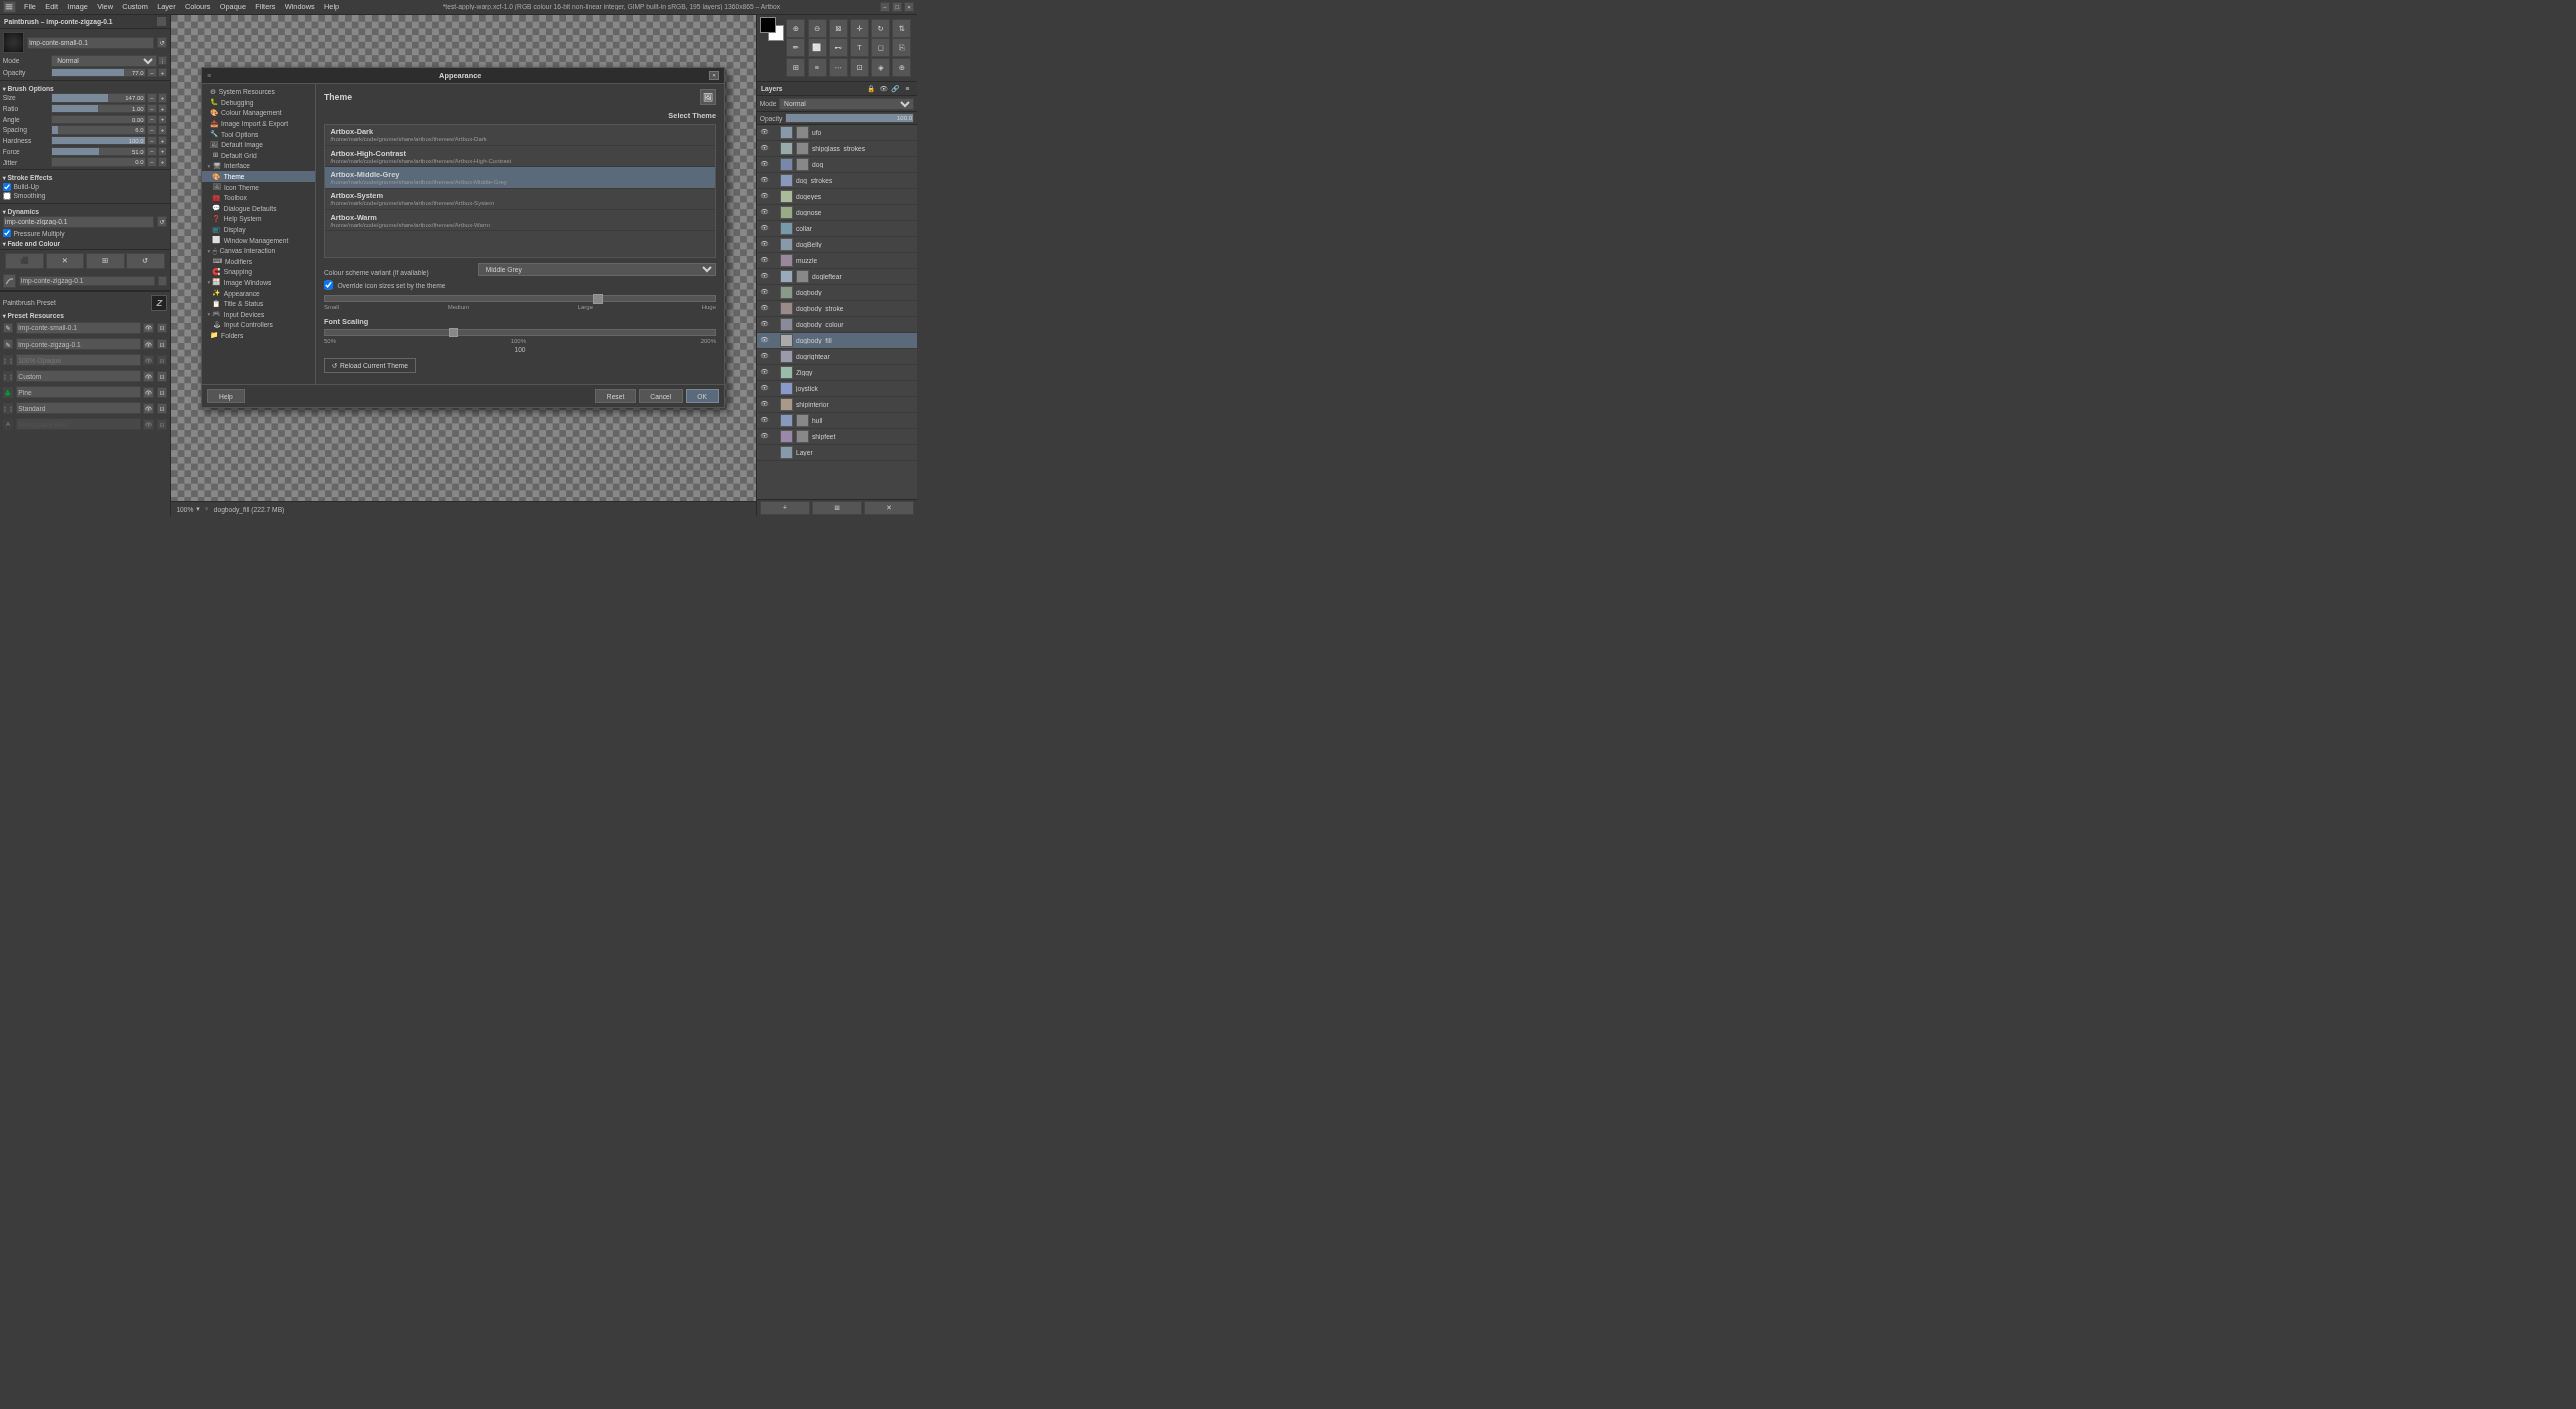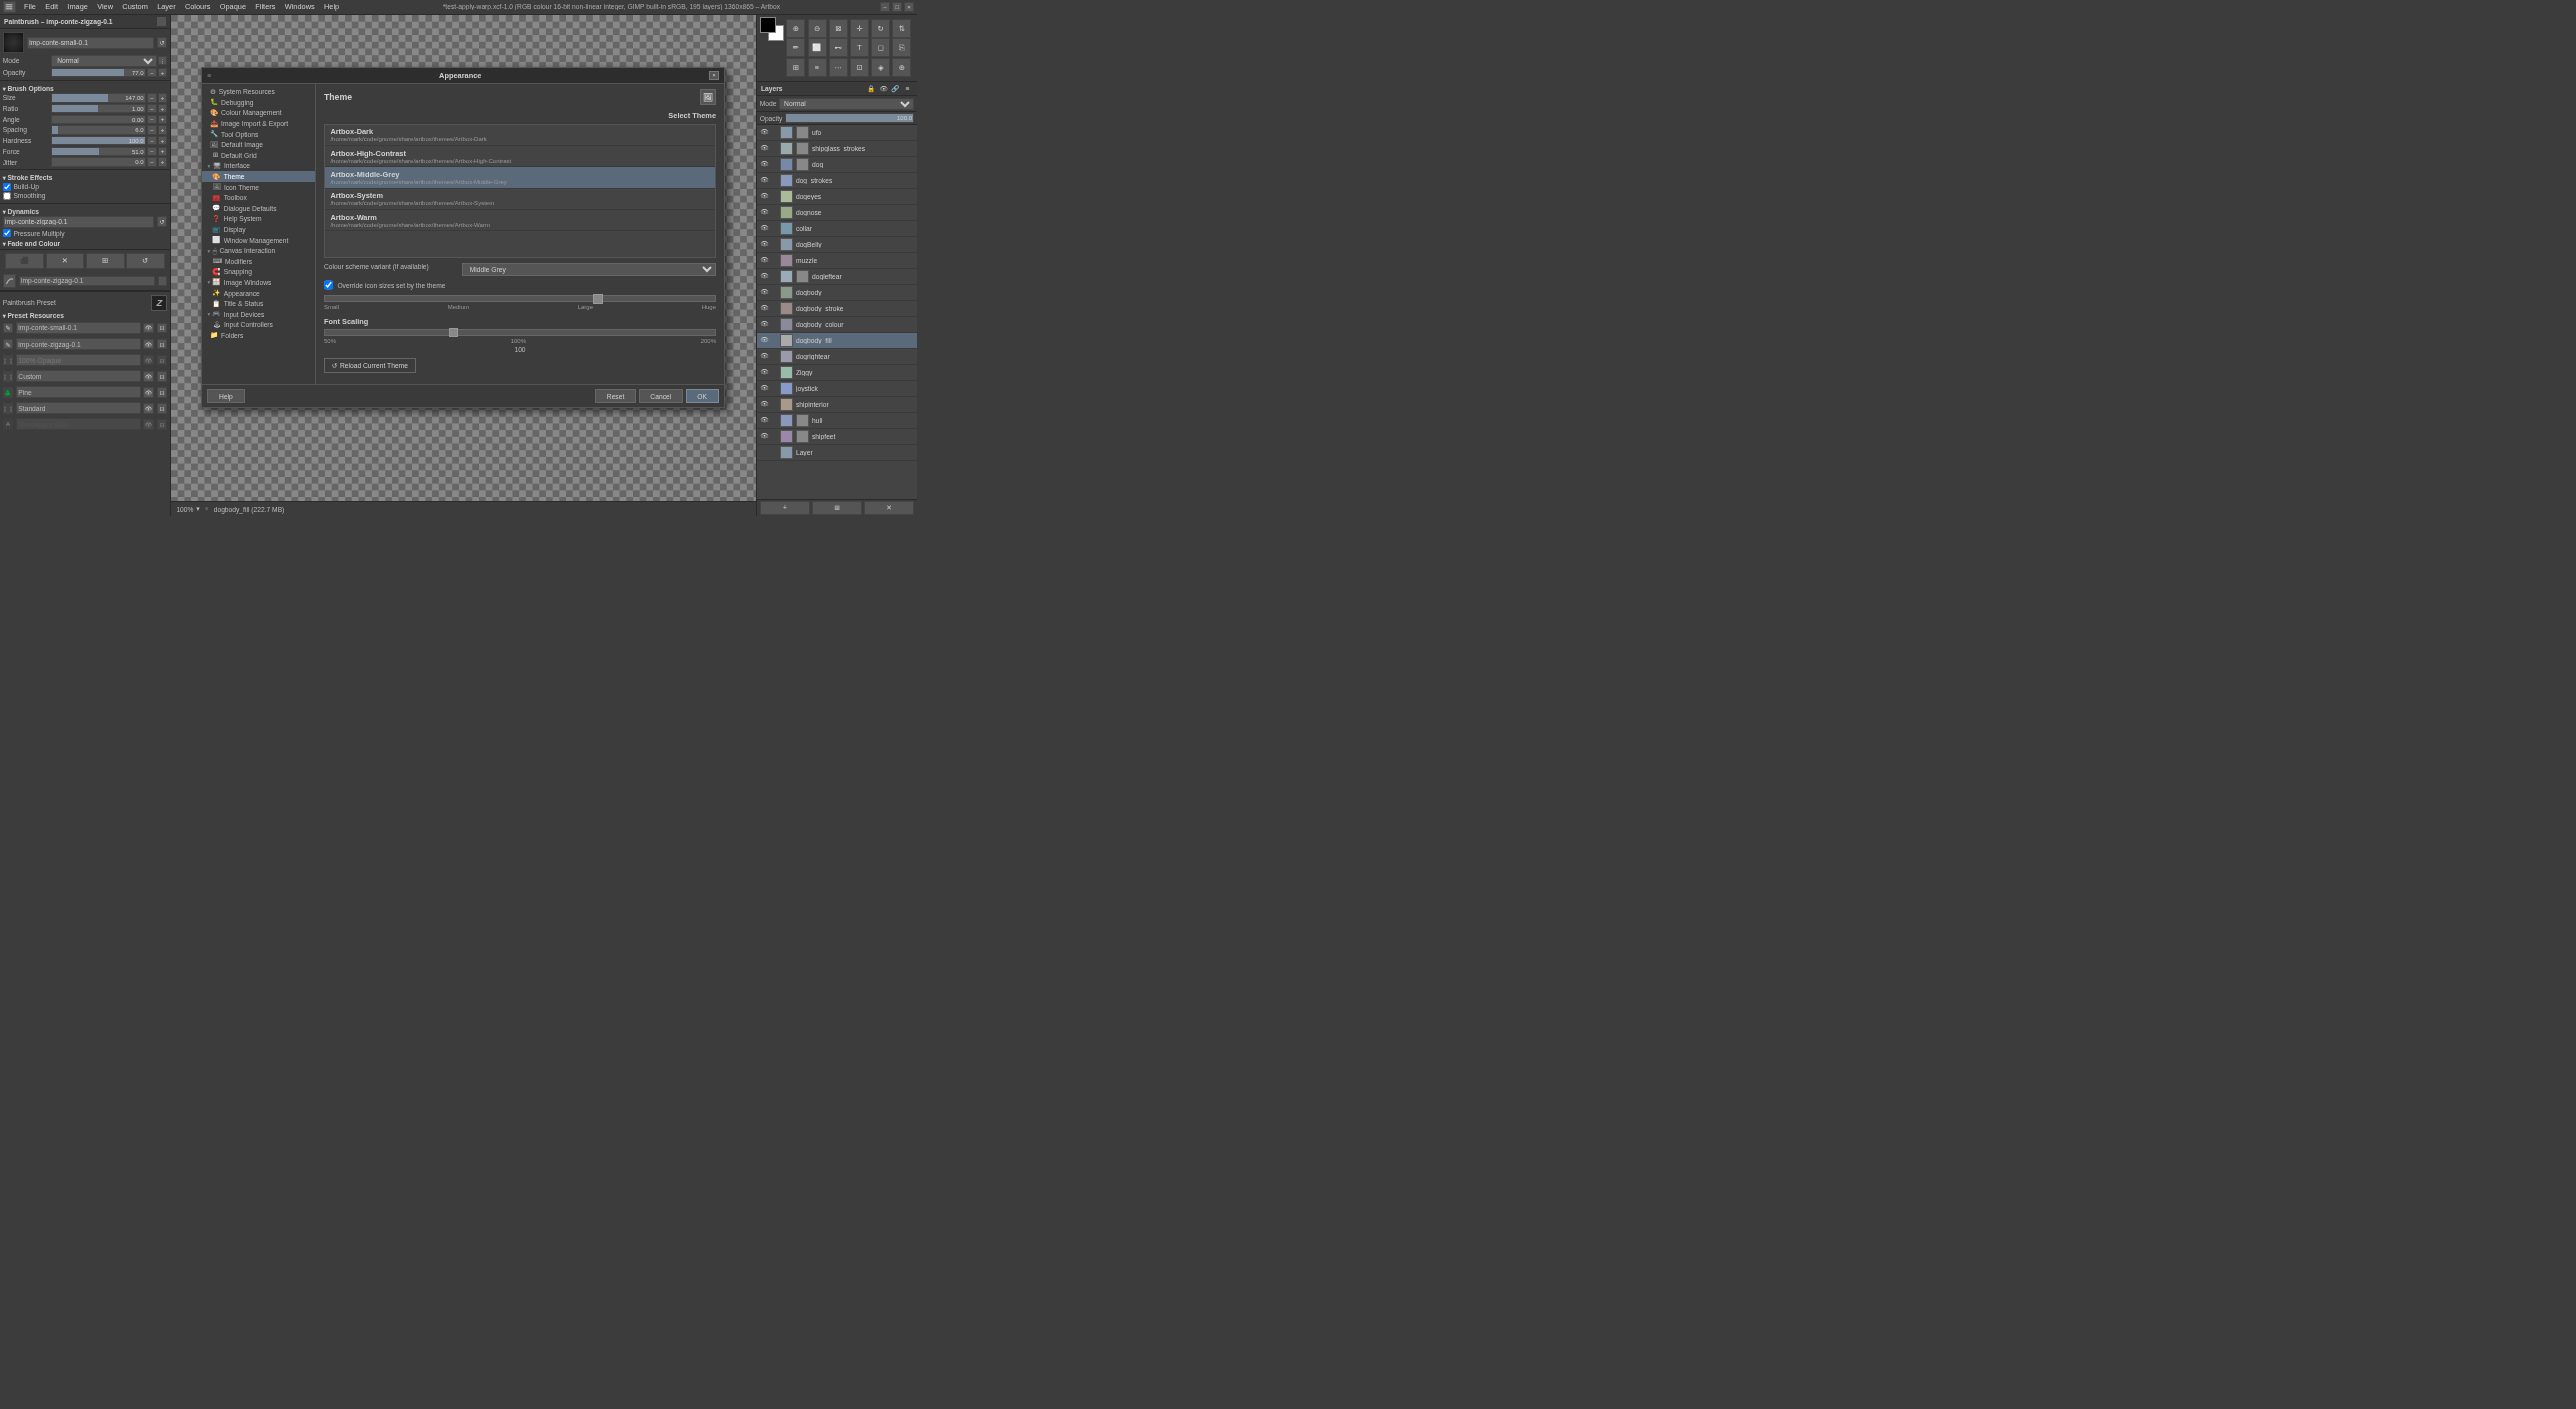--- a/index.html
+++ b/index.html
@@ -622,23 +622,23 @@
       font-size: 7.4px;
       font-weight: bold;
       color: #d0d0d0;
     }
     .theme-item-path {
       font-size: 6px;
       color: #999;
     }
     .prefs-row {
       display: flex;
-      align-items: flex-start;
+      align-items: flex-end;
       margin-bottom: 4px;
-      gap: 4px;
+      gap: 20px;
     }
     .prefs-label {
       font-size: 6.7px;
       color: #bbb;
       width: 134px;
       flex-shrink: 0;
     }
     .prefs-select {
       flex: 1;
       background: #555;

